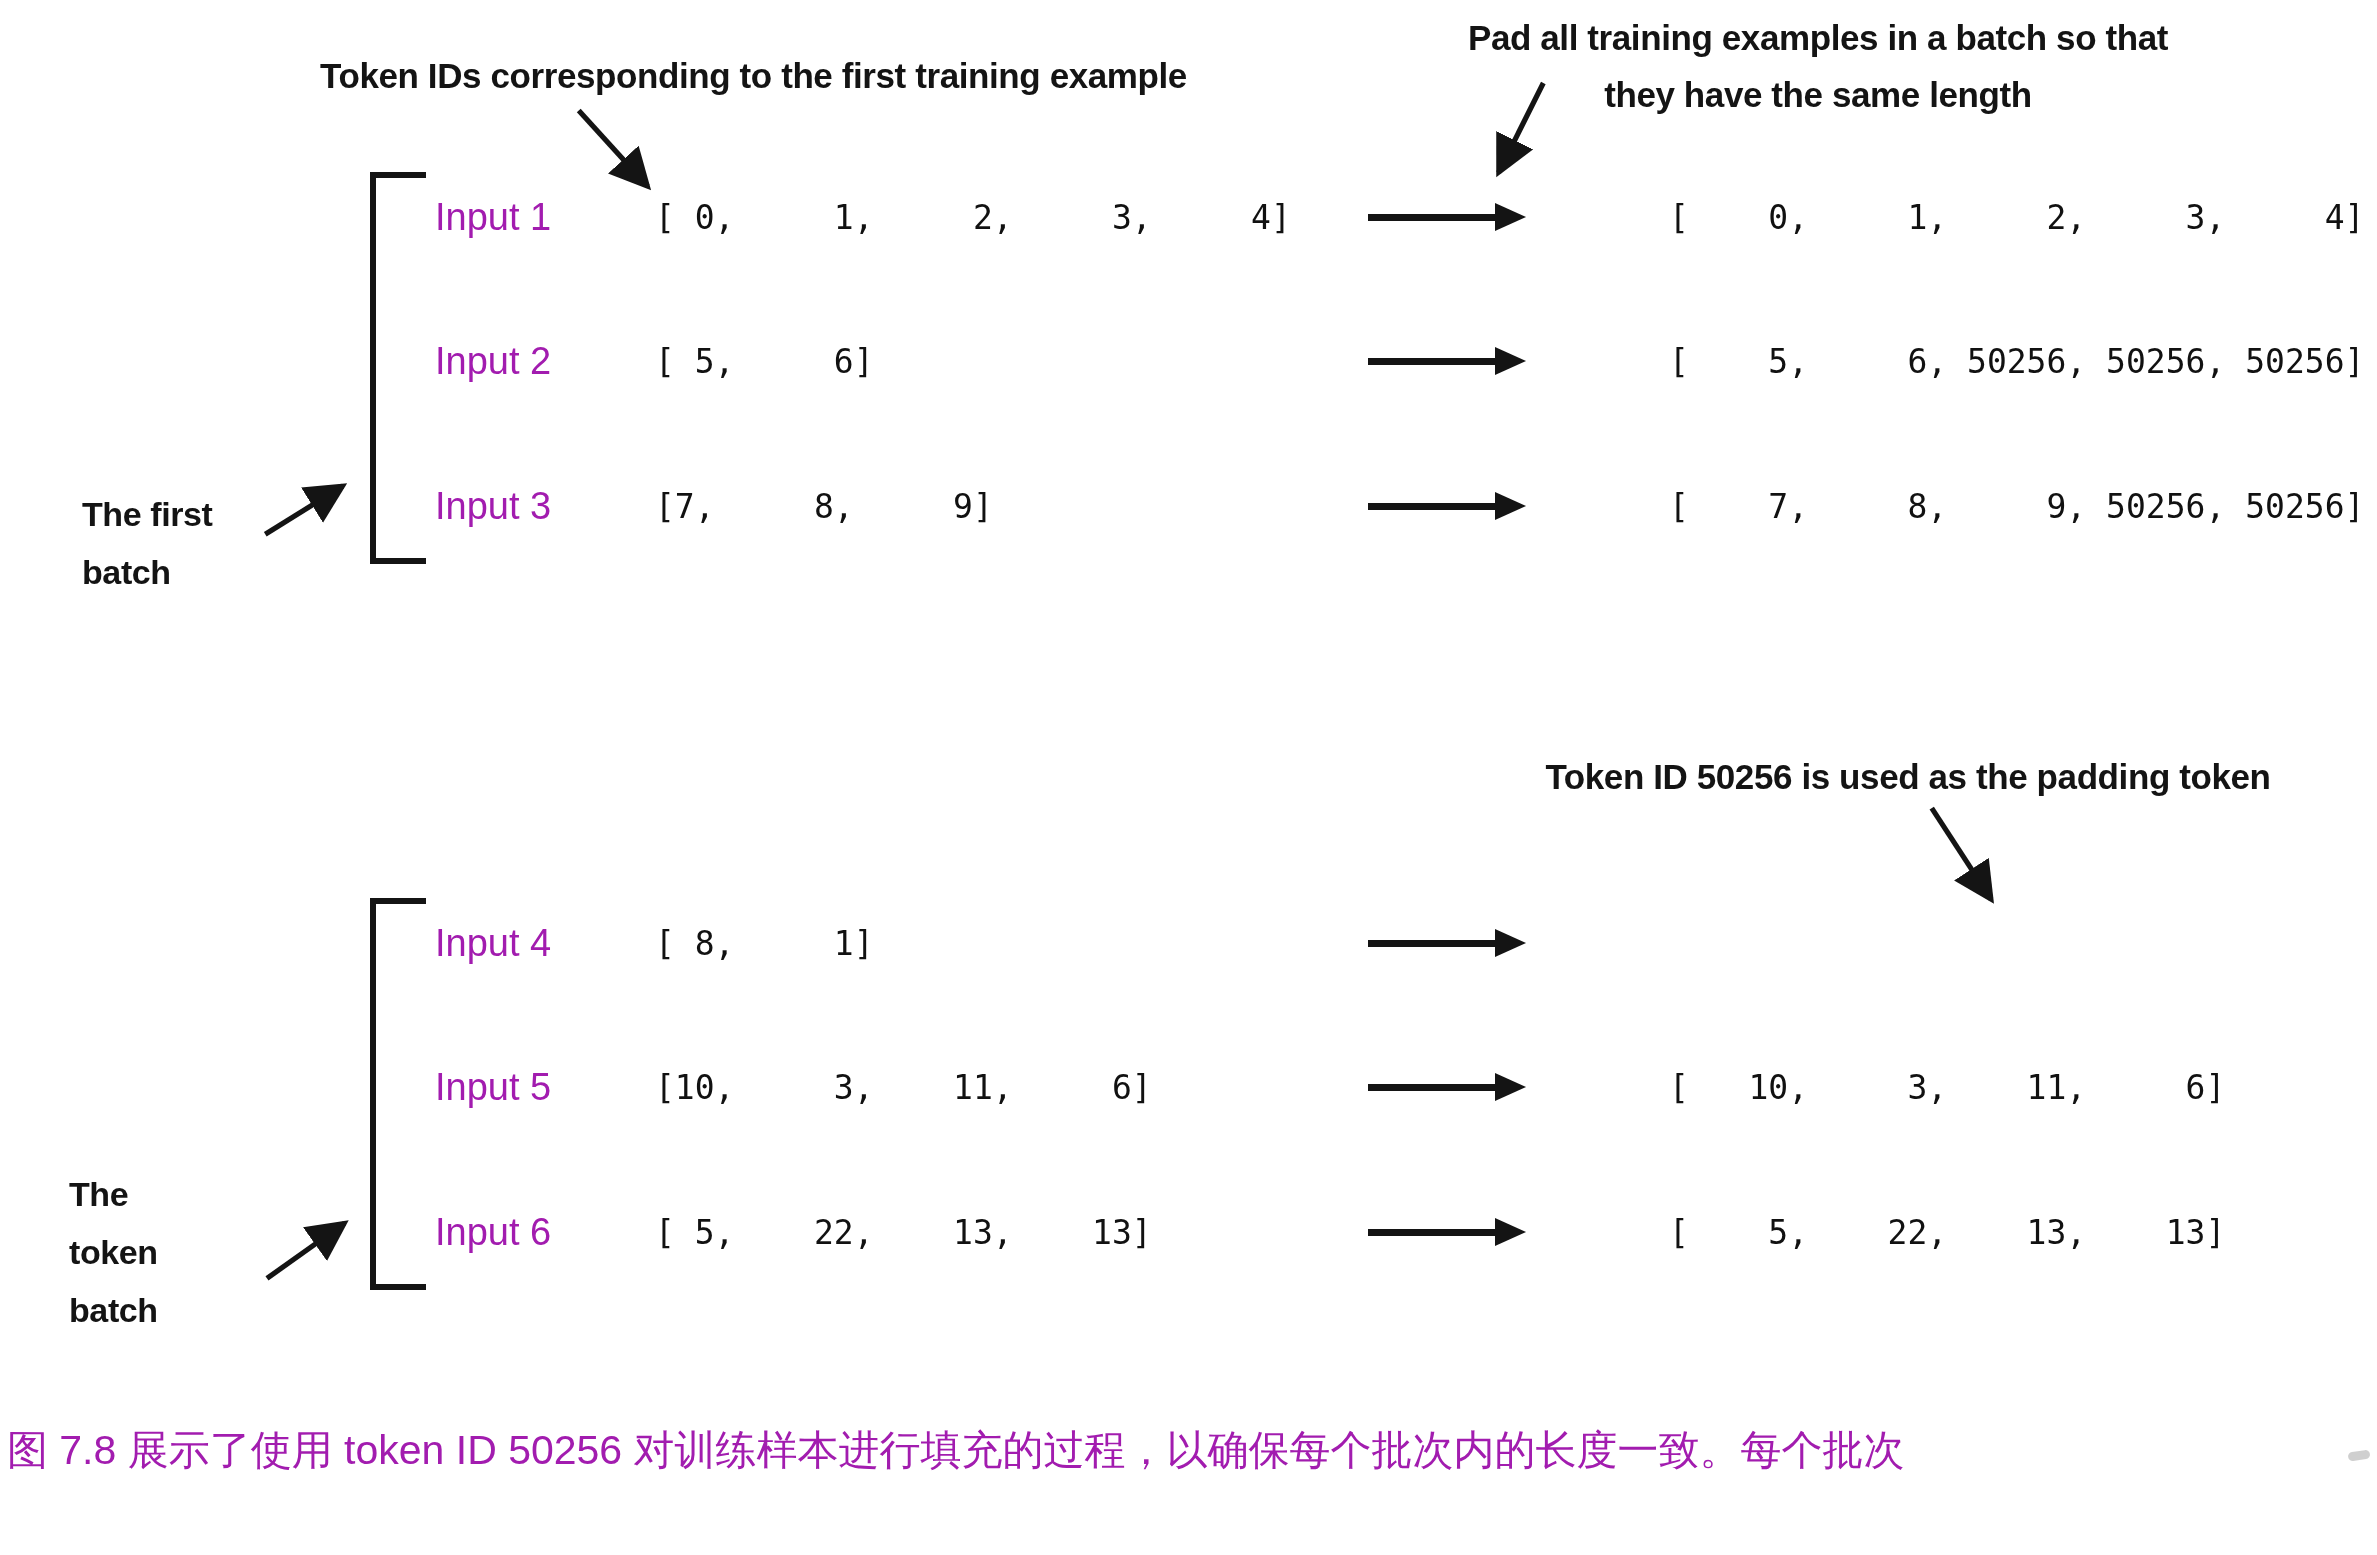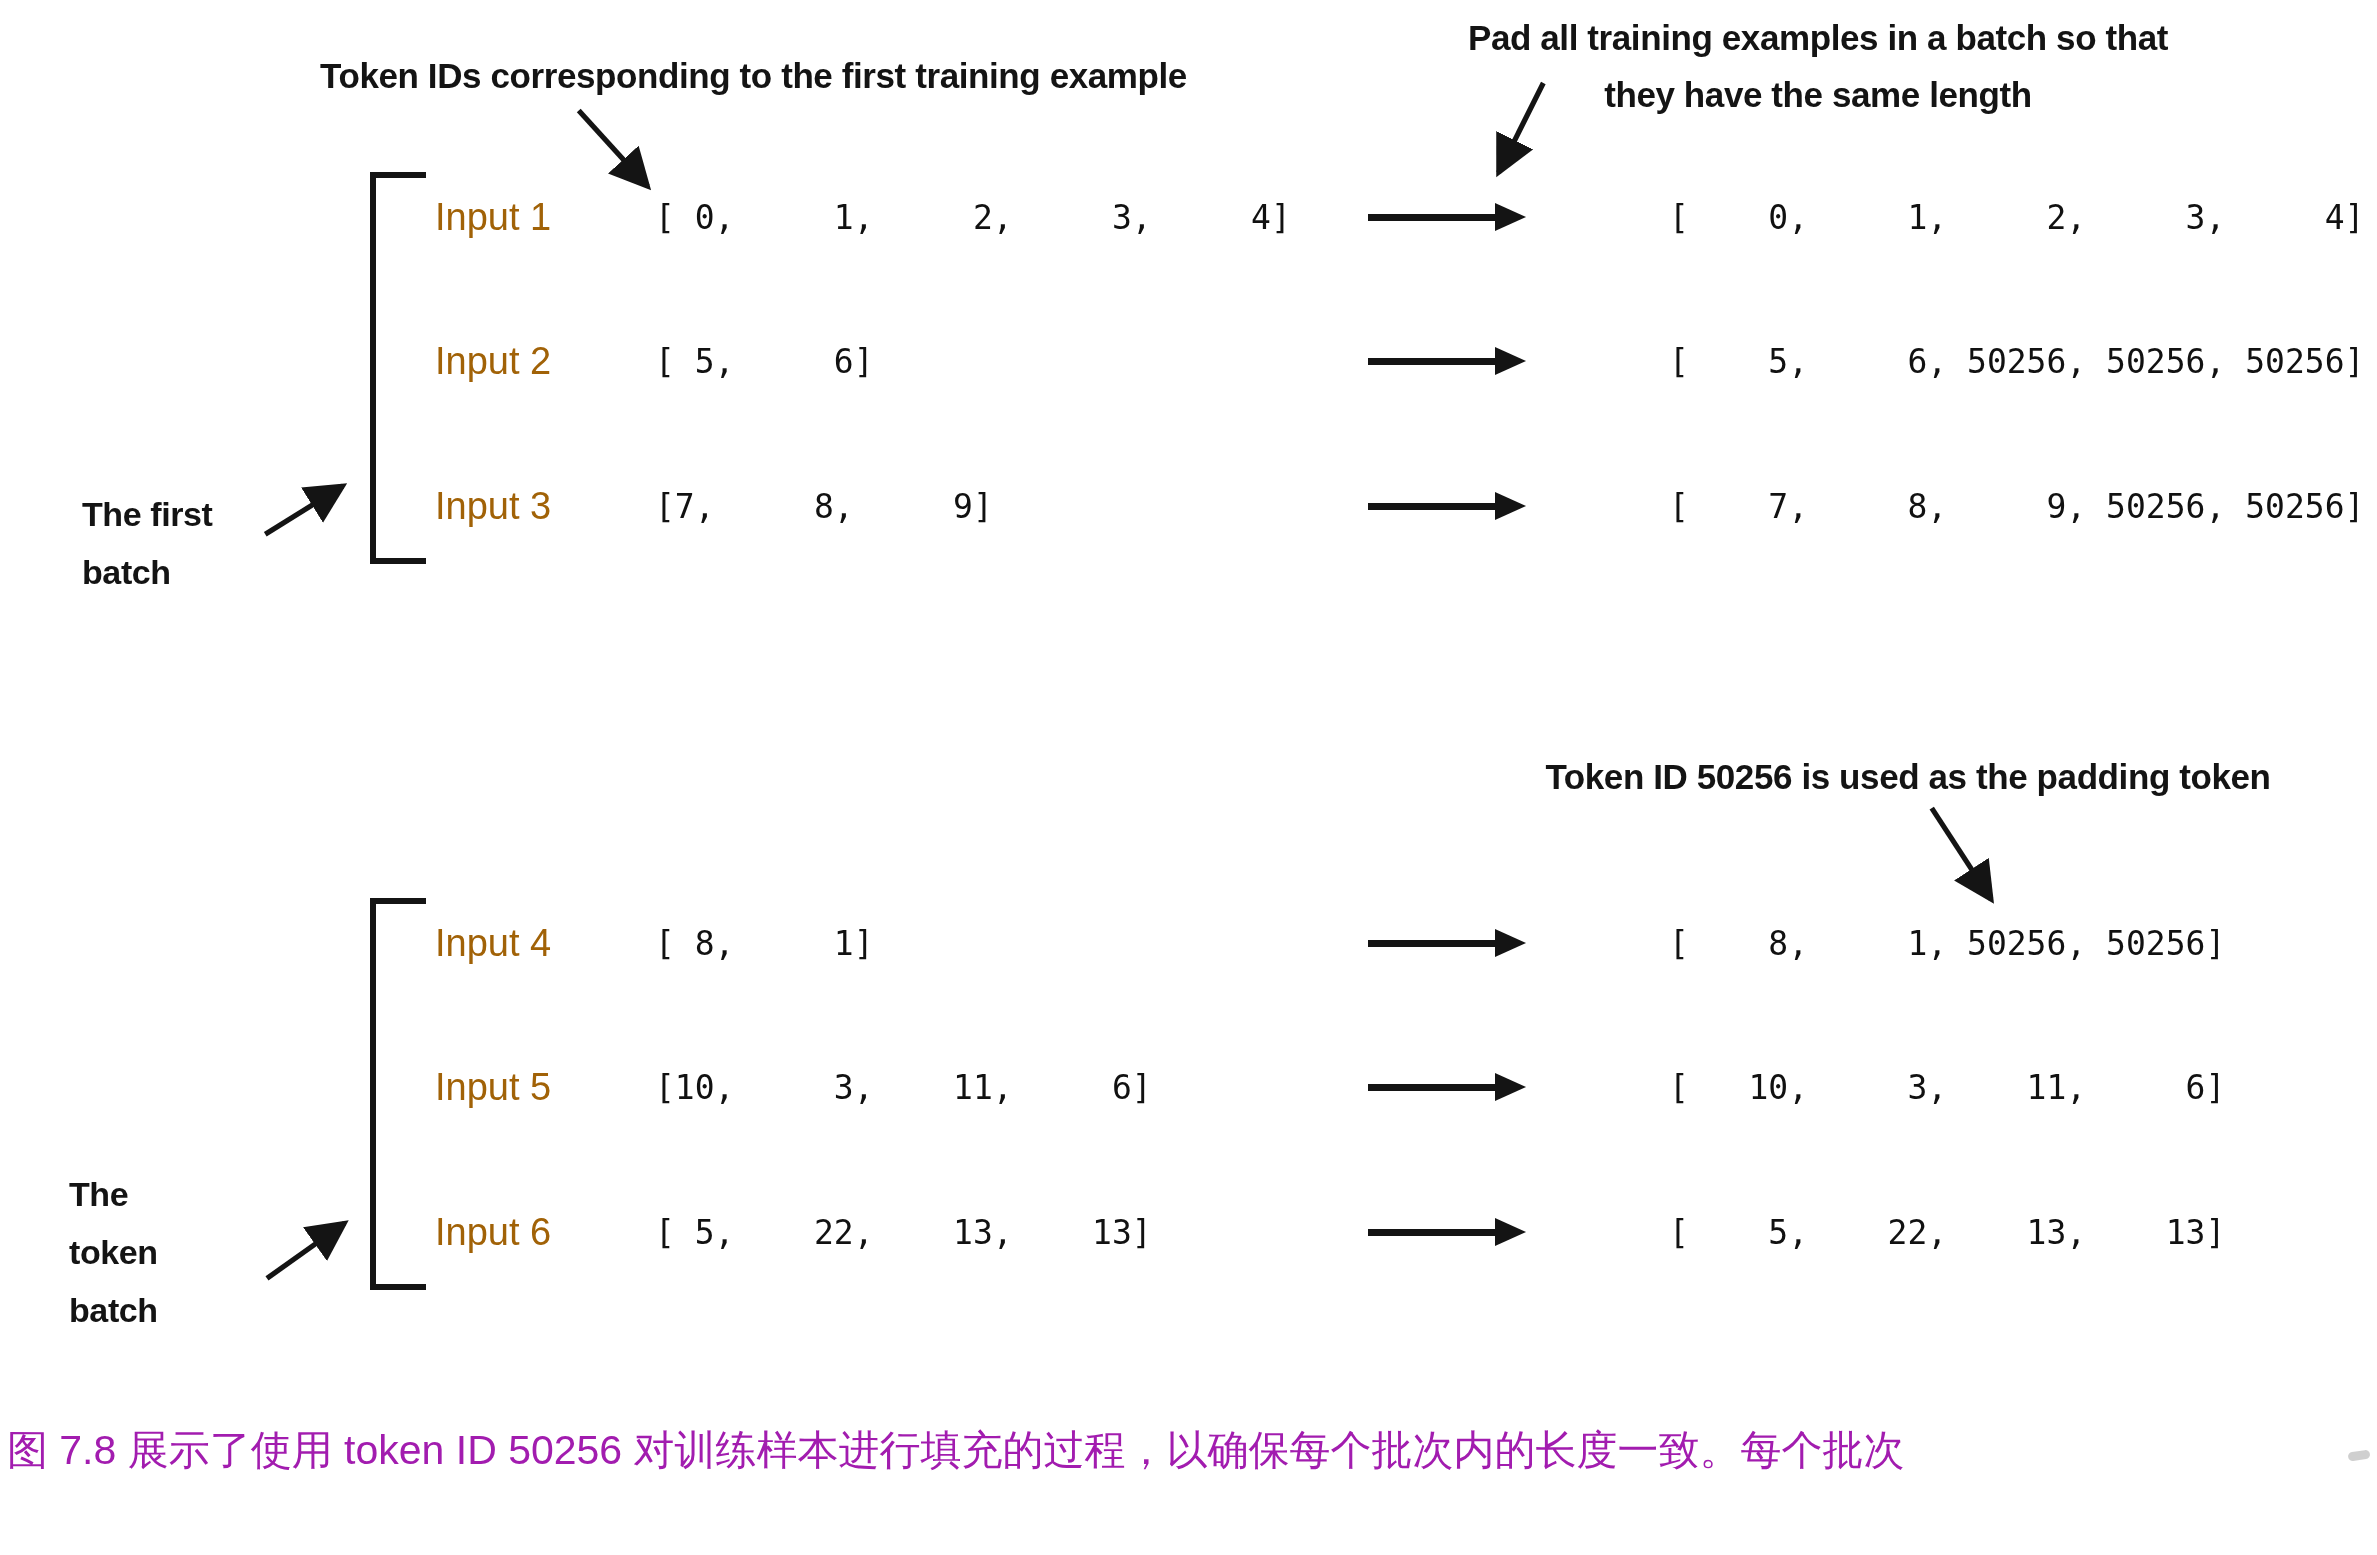--- a/index.html
+++ b/index.html
@@ -20,21 +20,21 @@
   #batch2-label{left:69px;top:1165px;width:224px;}
 
   
   .bracket{position:absolute;width:50px;border-left:6px solid #141414;
            border-top:6px solid #141414;border-bottom:6px solid #141414;}
   #bracket1{left:370px;top:172px;height:380px;}
   #bracket2{left:370px;top:898px;height:380px;}
 
   
   .row{position:absolute;left:0;width:2377px;height:55px;}
-  .row .input-label{position:absolute;left:435px;top:0;font-size:38px;color:#a16207;
+  .row .input-label{position:absolute;left:435px;top:0;font-size:38px;color:#a21caf;
                     line-height:55px;}
   .mono{font-family:"DejaVu Sans Mono",monospace;font-weight:400;font-size:33px;
         line-height:55px;white-space:pre;color:#111111;}
   .row .in-array{position:absolute;left:655px;top:0;}
   .row .out-array{position:absolute;left:1669px;top:0;}
   #row1{top:190px;} #row2{top:334px;} #row3{top:479px;}
   #row4{top:916px;} #row5{top:1060px;} #row6{top:1205px;}
 
   
   .harrow{position:absolute;left:1368px;top:24px;width:158px;height:6.9px;}
@@ -111,21 +111,20 @@
     <div class="mono out-array">[    7,     8,     9, 50256, 50256]</div>
   </div>
 
   <div class="row" id="row4">
     <div class="input-label">Input 4</div>
     <div class="mono in-array">[ 8,     1]</div>
     <div class="harrow">
         <div class="shaft"></div>
         <div class="head"></div>
       </div>
-    <div class="mono out-array">[    8,     1, 50256, 50256]</div>
   </div>
 
   <div class="row" id="row5">
     <div class="input-label">Input 5</div>
     <div class="mono in-array">[10,     3,    11,     6]</div>
     <div class="harrow">
         <div class="shaft"></div>
         <div class="head"></div>
       </div>
     <div class="mono out-array">[   10,     3,    11,     6]</div>

